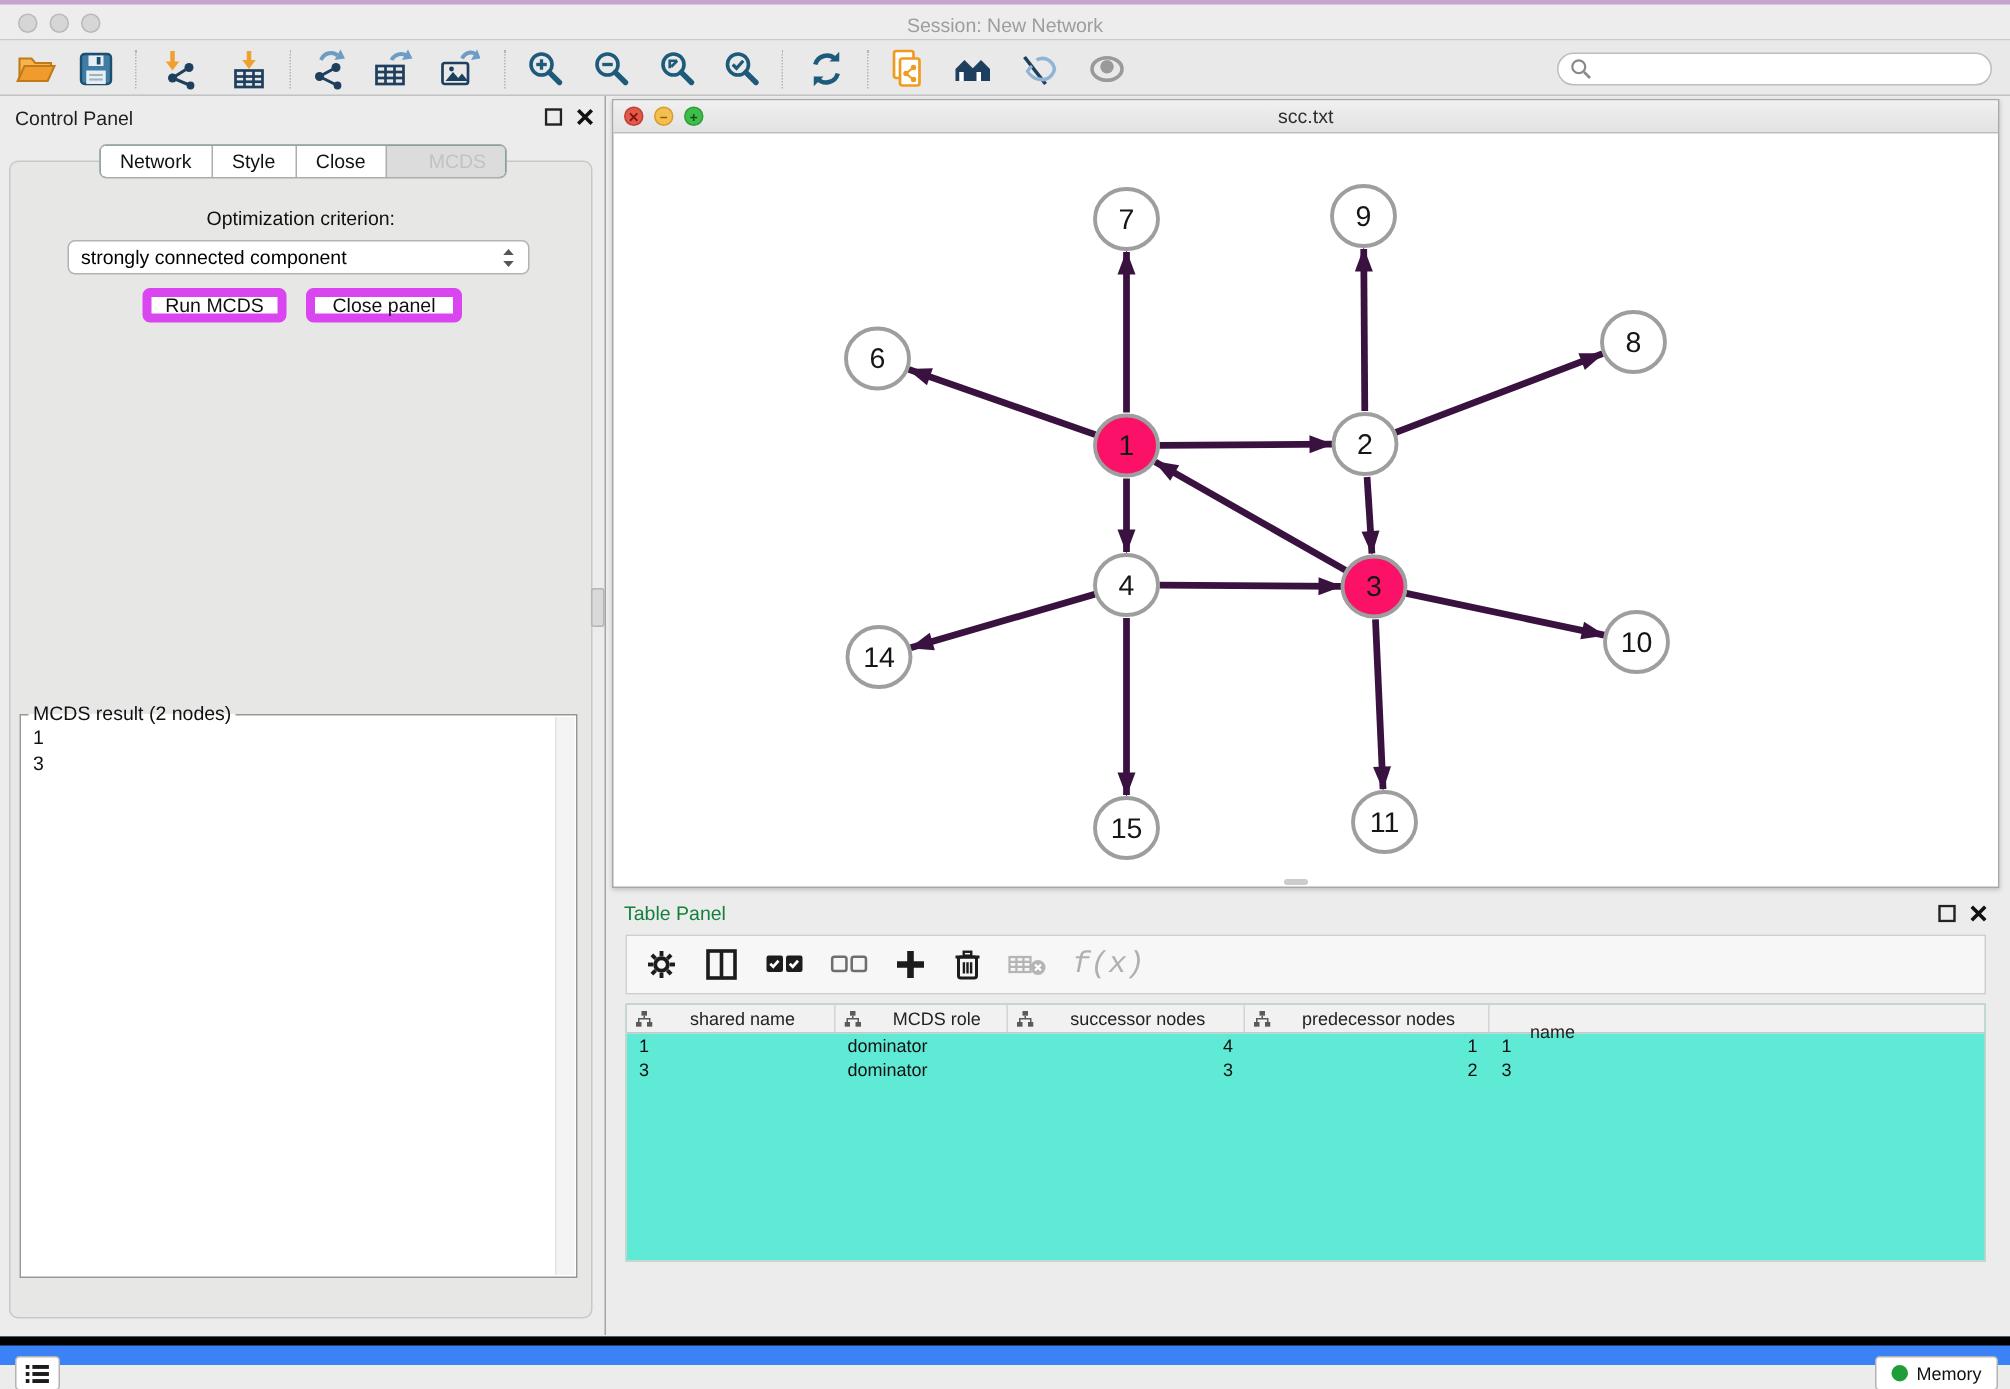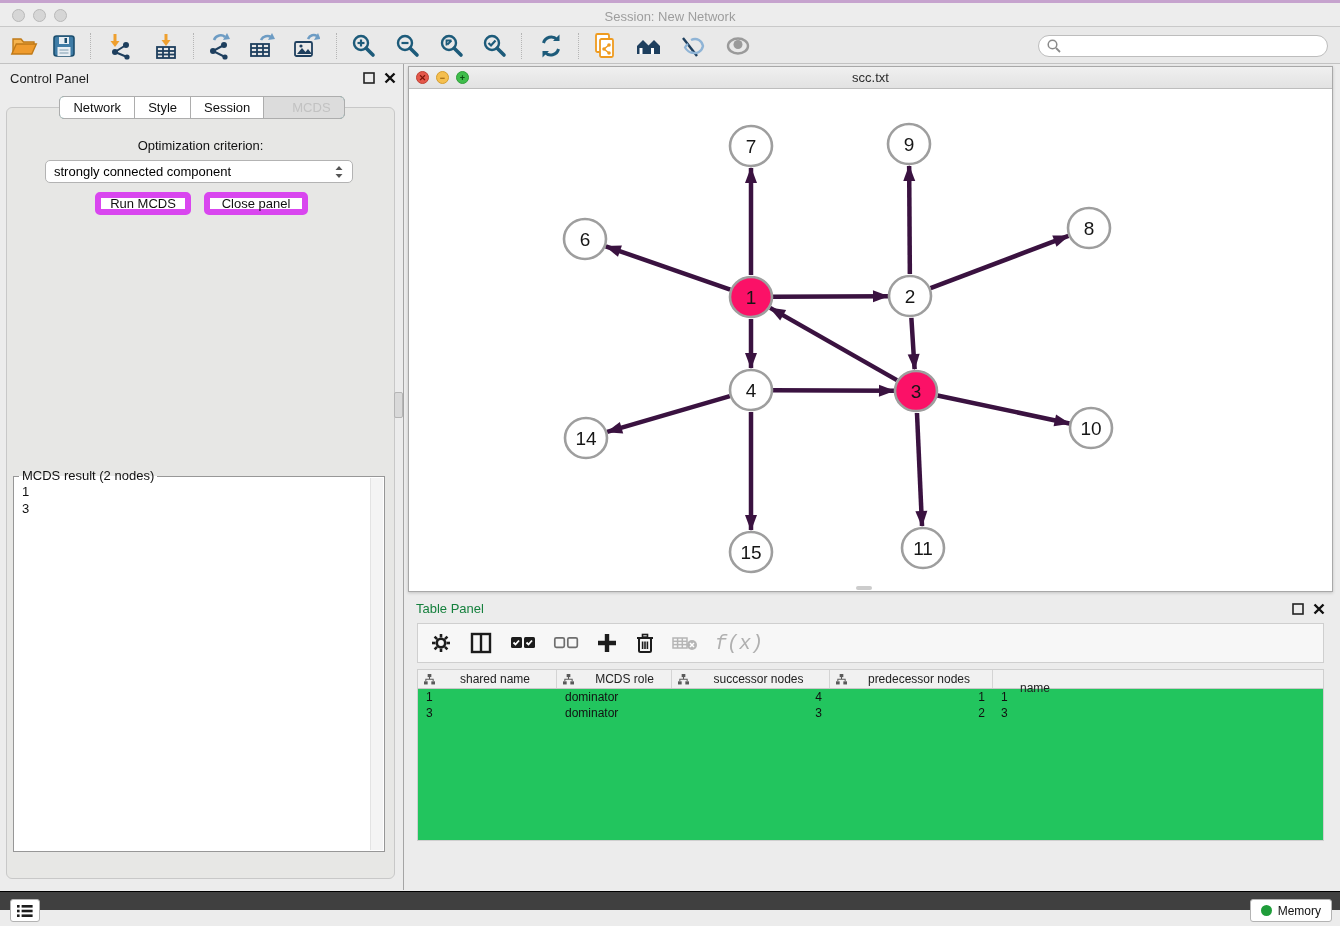--- a/index.html
+++ b/index.html
@@ -46,29 +46,29 @@
   .nl-red { background:#e4584b; border:1px solid #bf4033; color:#7d1408; }
   .nl-yellow { background:#f5bf4f; border:1px solid #d59e2e; color:#945c05; }
   .nl-green { background:#3fbd4b; border:1px solid #2e9e38; color:#0c5213; }
   #net-title { position:absolute; left:0; right:0; top:0; text-align:center; font-size:13px; color:#2c2c2c; line-height:21px; }
   #graph-svg { position:absolute; left:0; top:22px; }
   #net-grip { position:absolute; left:447px; bottom:1px; width:16px; height:4px; background:#cccccc; border-radius:2px; }
   
   #table-panel { position:absolute; left:408px; top:597px; width:925px; height:293px; background:#ececec; }
   #tp-title { position:absolute; left:8px; top:4px; font-size:13px; color:#15803d; }
   #tp-toolbar { position:absolute; left:9px; right:9px; top:26px; height:40px; background:#f7f7f7; border:1px solid #cfcfcf; display:flex; align-items:center; gap:17px; padding-left:12px; }
-  #tp-table { position:absolute; left:9px; right:9px; top:72px; height:172px; background:#22c55e; border:1px solid #cfcfcf; overflow:hidden; }
+  #tp-table { position:absolute; left:9px; right:9px; top:72px; height:172px; background:#5eead4; border:1px solid #cfcfcf; overflow:hidden; }
   .thead { display:flex; height:19px; background:#f1f1f1; border-bottom:1px solid #c8c8c8; }
   .th { display:flex; align-items:center; font-size:12px; color:#222; border-right:1px solid #d4d4d4; padding:0 6px; gap:5px; }
   .th.center { justify-content:center;margin-top:18px; }
   .trow { display:flex; height:16px; }
   .td { font-size:12px; color:#111; padding:0 8px; line-height:16px; white-space:nowrap; overflow:hidden; }
   #tp-tabs { position:absolute; left:0; right:0; top:261px; display:flex; justify-content:center; }
   
-  #statusbar { position:absolute; left:0; top:891px; width:1340px; height:19px; background:#404040; border-top:1px solid #000000; }
+  #statusbar { position:absolute; left:0; top:891px; width:1340px; height:19px; background:#3b82f6; border-top:6px solid #000000; }
   .sbtn { position:absolute; top:7px; height:23px; background:#fff; border:1px solid #b3b3b3; border-radius:3px; display:flex; align-items:center; justify-content:center; gap:6px; font-size:12px; color:#111; }
   #list-btn { left:10px; width:30px; }
   #memory-btn { right:8px; padding:0 10px; }
   #memory-dot { width:11px; height:11px; border-radius:50%; background:#1f9d3a; }
 </style>
 </head>
 <body>
 
 <div id="titlebar">
   <div class="lights">
@@ -242,21 +242,21 @@
         </svg>
       <svg width="12" height="12" viewBox="0 0 12 12">
           <path d="M1.5 1.5l9 9M10.5 1.5l-9 9" stroke="#111" stroke-width="2.4"></path>
         </svg>
     </div>
   </div>
   <div id="cp-tabs">
     <div class="tabgroup" id="cp-tabgroup">
         <div class="tab">Network</div>
         <div class="tab">Style</div>
-        <div class="tab">Session</div>
+        <div class="tab">Close</div>
         <div class="tab sel">MCDS</div>
       </div>
   </div>
   <div id="cp-content">
     <div id="opt-label">Optimization criterion:</div>
     <div id="criterion-select">
       <span class="val">strongly connected component</span>
       <svg width="10" height="16" viewBox="0 0 10 16">
           <path d="M1.5 6L5 2l3.5 4z" fill="#555"></path>
           <path d="M1.5 10L5 14l3.5-4z" fill="#555"></path>

